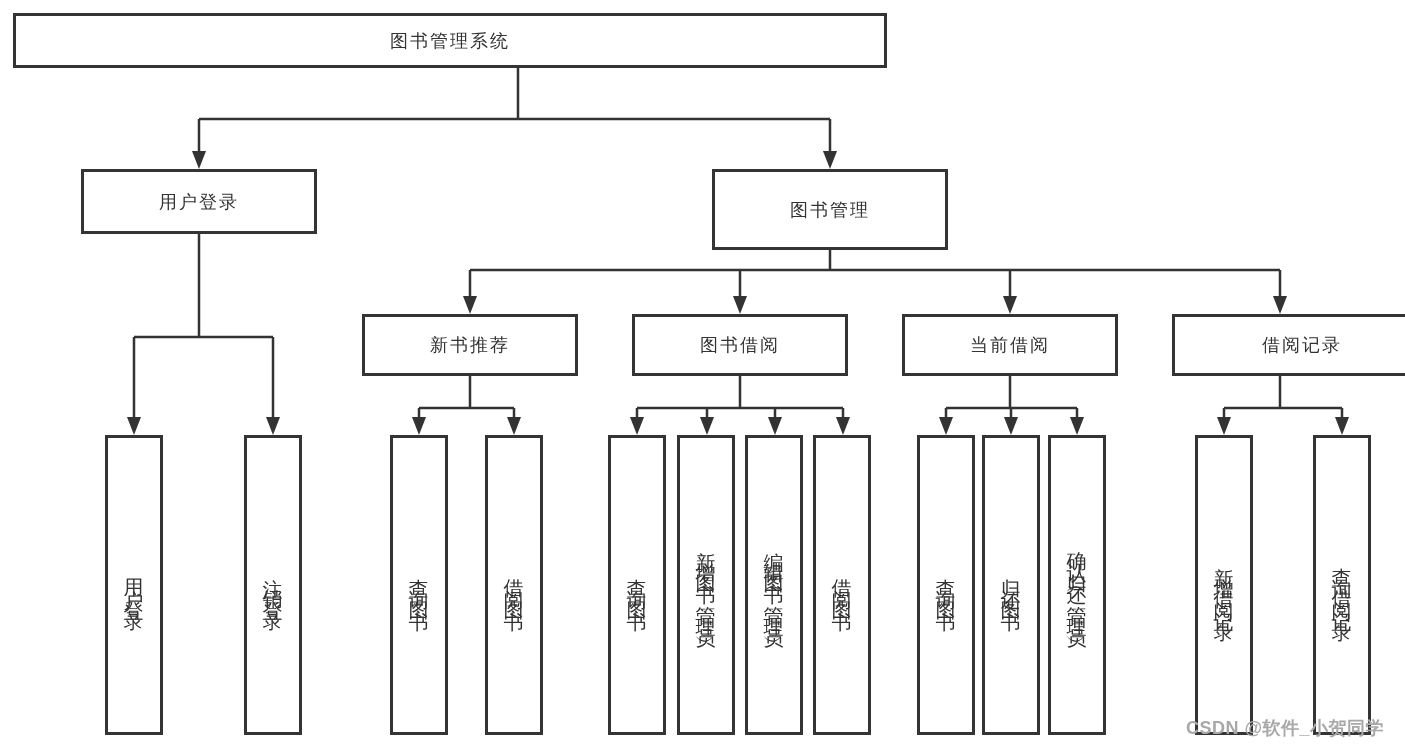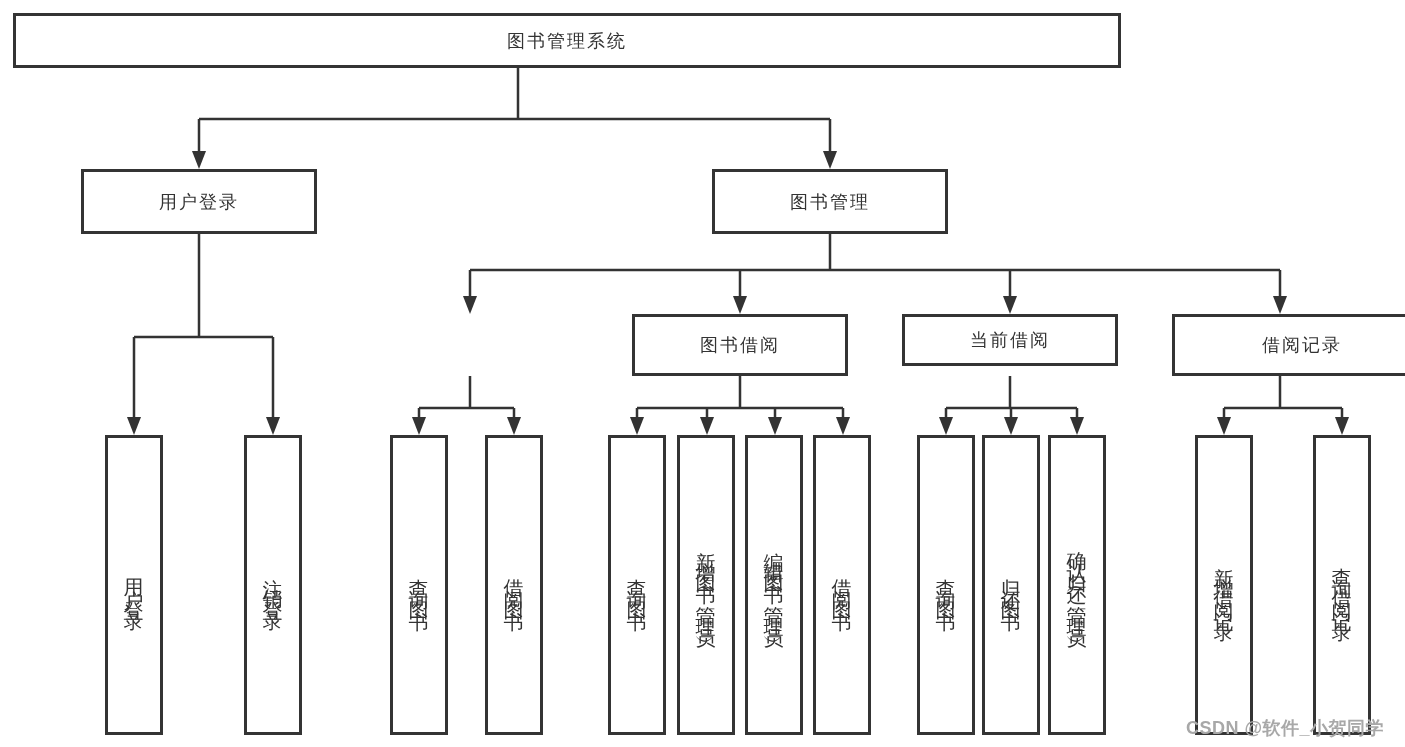--- a/index.html
+++ b/index.html
@@ -83,35 +83,38 @@
       <polygon points="768,417 782,417 775,435"></polygon>
       <polygon points="836,417 850,417 843,435"></polygon>
       <polygon points="939,417 953,417 946,435"></polygon>
       <polygon points="1004,417 1018,417 1011,435"></polygon>
       <polygon points="1070,417 1084,417 1077,435"></polygon>
       <polygon points="1217,417 1231,417 1224,435"></polygon>
       <polygon points="1335,417 1349,417 1342,435"></polygon>
     </g>
   </svg>
 
-  <div class="node" style="left:13px; top:13px; width:1108px; height:55px;text-align:center;">
+  <div class="node" style="left:13px; top:13px; width:874px; height:55px;text-align:center;">
     <span class="hlabel">图书管理系统</span>
   </div>
 
   <div class="node" style="left:81px; top:169px; width:236px; height:65px;">
     <span class="hlabel">用户登录</span>
   </div>
-  <div class="node" style="left:712px; top:169px; width:236px; height:65px;">
+  <div class="node" style="left:712px; top:169px; width:236px; height:81px;">
     <span class="hlabel">图书管理</span>
   </div>
 
+  <div class="node" style="left:362px; top:314px; width:216px; height:62px;">
+    <span class="hlabel">新书推荐</span>
+  </div>
   <div class="node" style="left:632px; top:314px; width:216px; height:62px;">
     <span class="hlabel">图书借阅</span>
   </div>
-  <div class="node" style="left:902px; top:314px; width:216px; height:52px;">
+  <div class="node" style="left:902px; top:314px; width:216px; height:62px;">
     <span class="hlabel">当前借阅</span>
   </div>
   <div class="node" style="left:1172px; top:314px; width:260px; height:62px;">
     <span class="hlabel">借阅记录</span>
   </div>
 
   <div class="node leaf" style="left:105px; top:435px; width:58px; height:300px;">
     <span class="vlabel">用户登录</span>
   </div>
   <div class="node leaf" style="left:244px; top:435px; width:58px; height:300px;">

